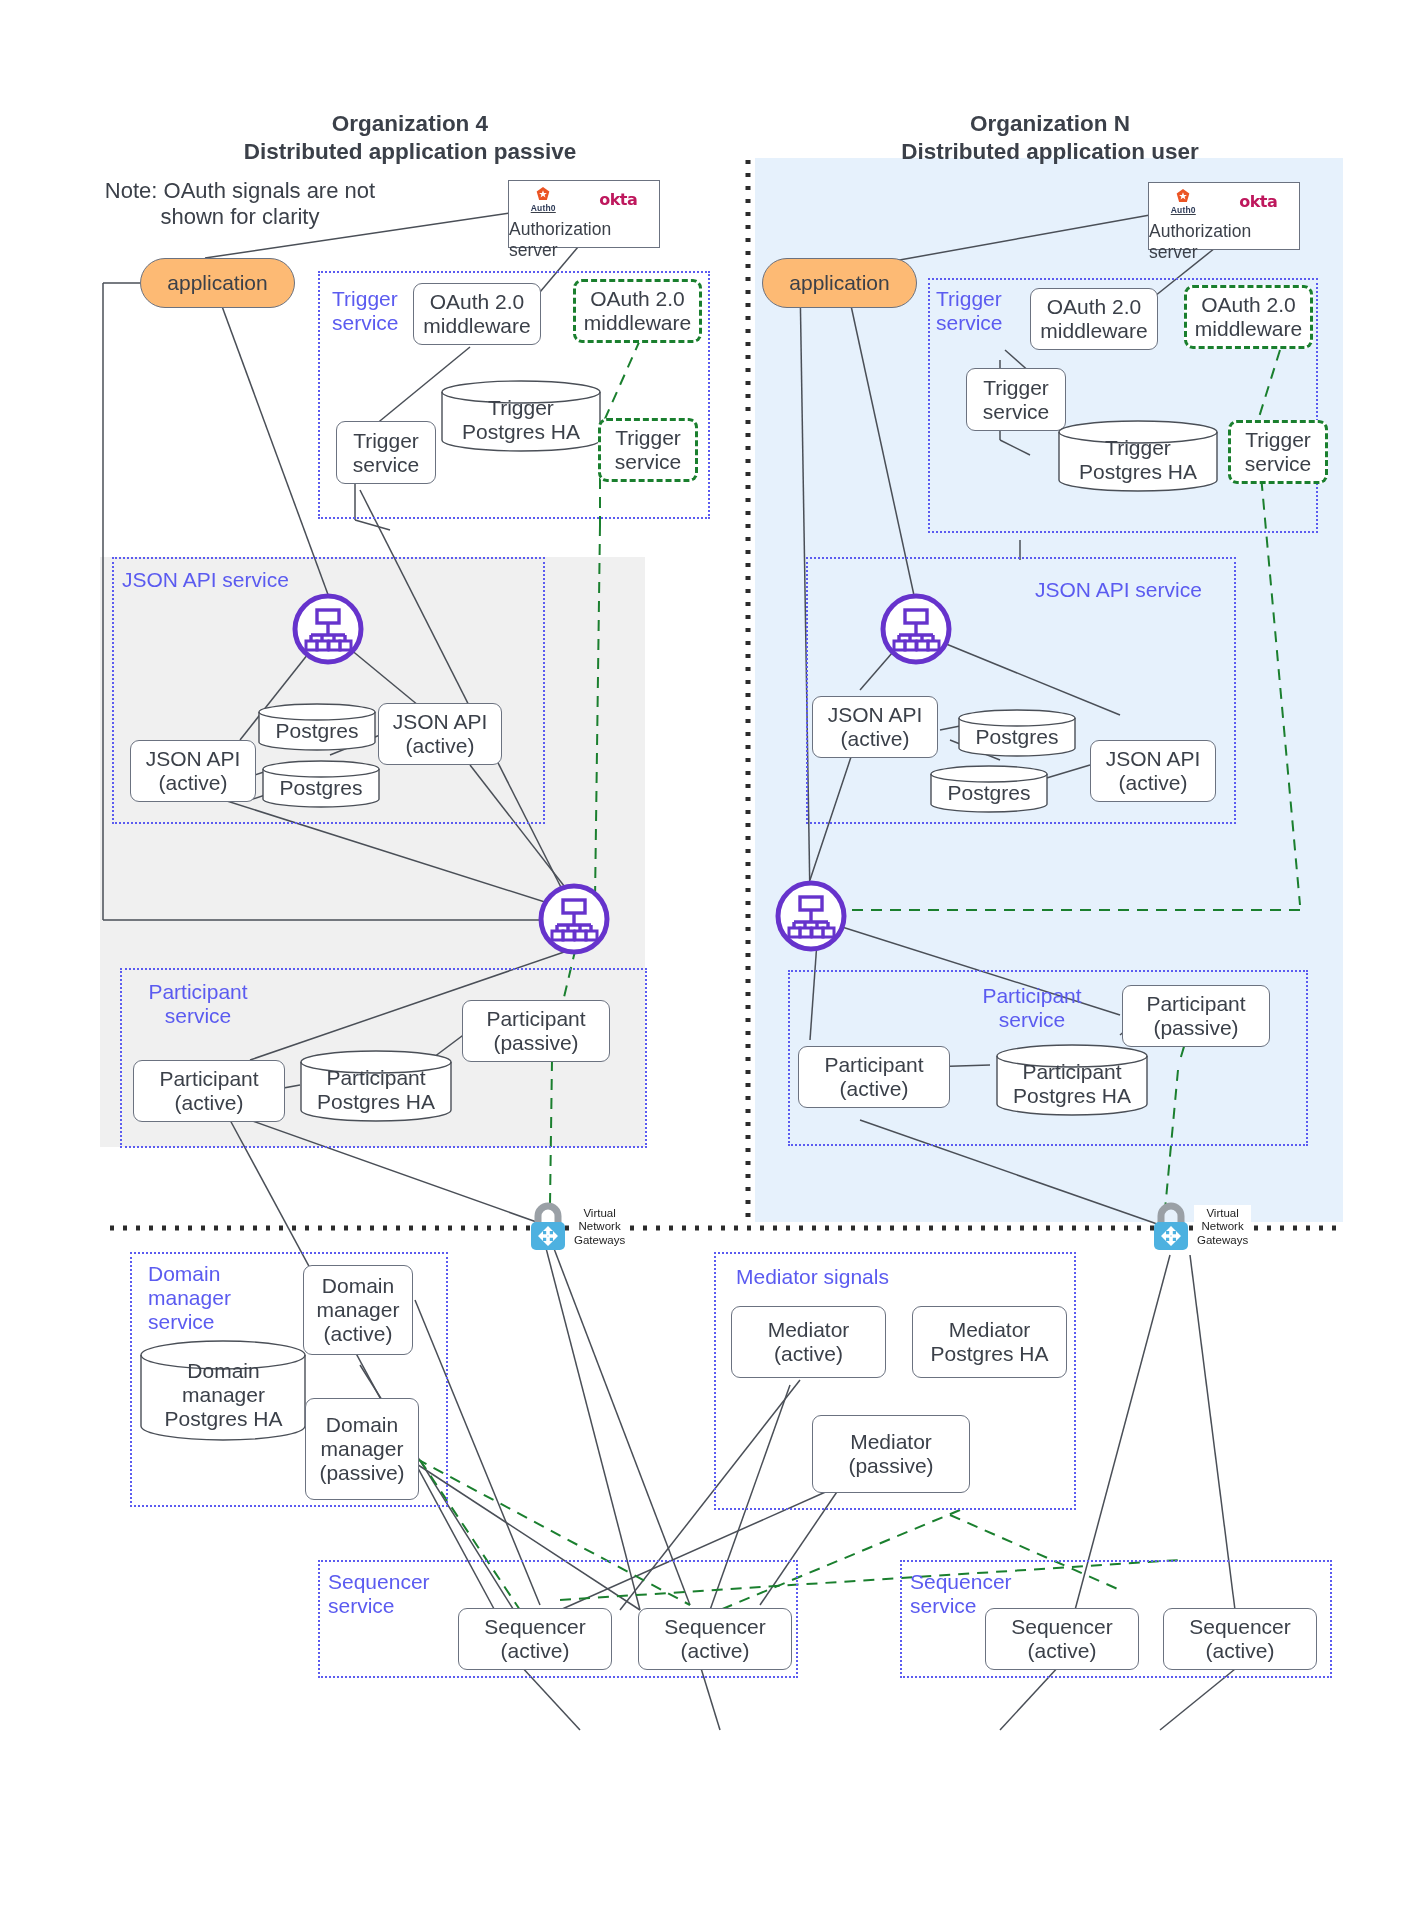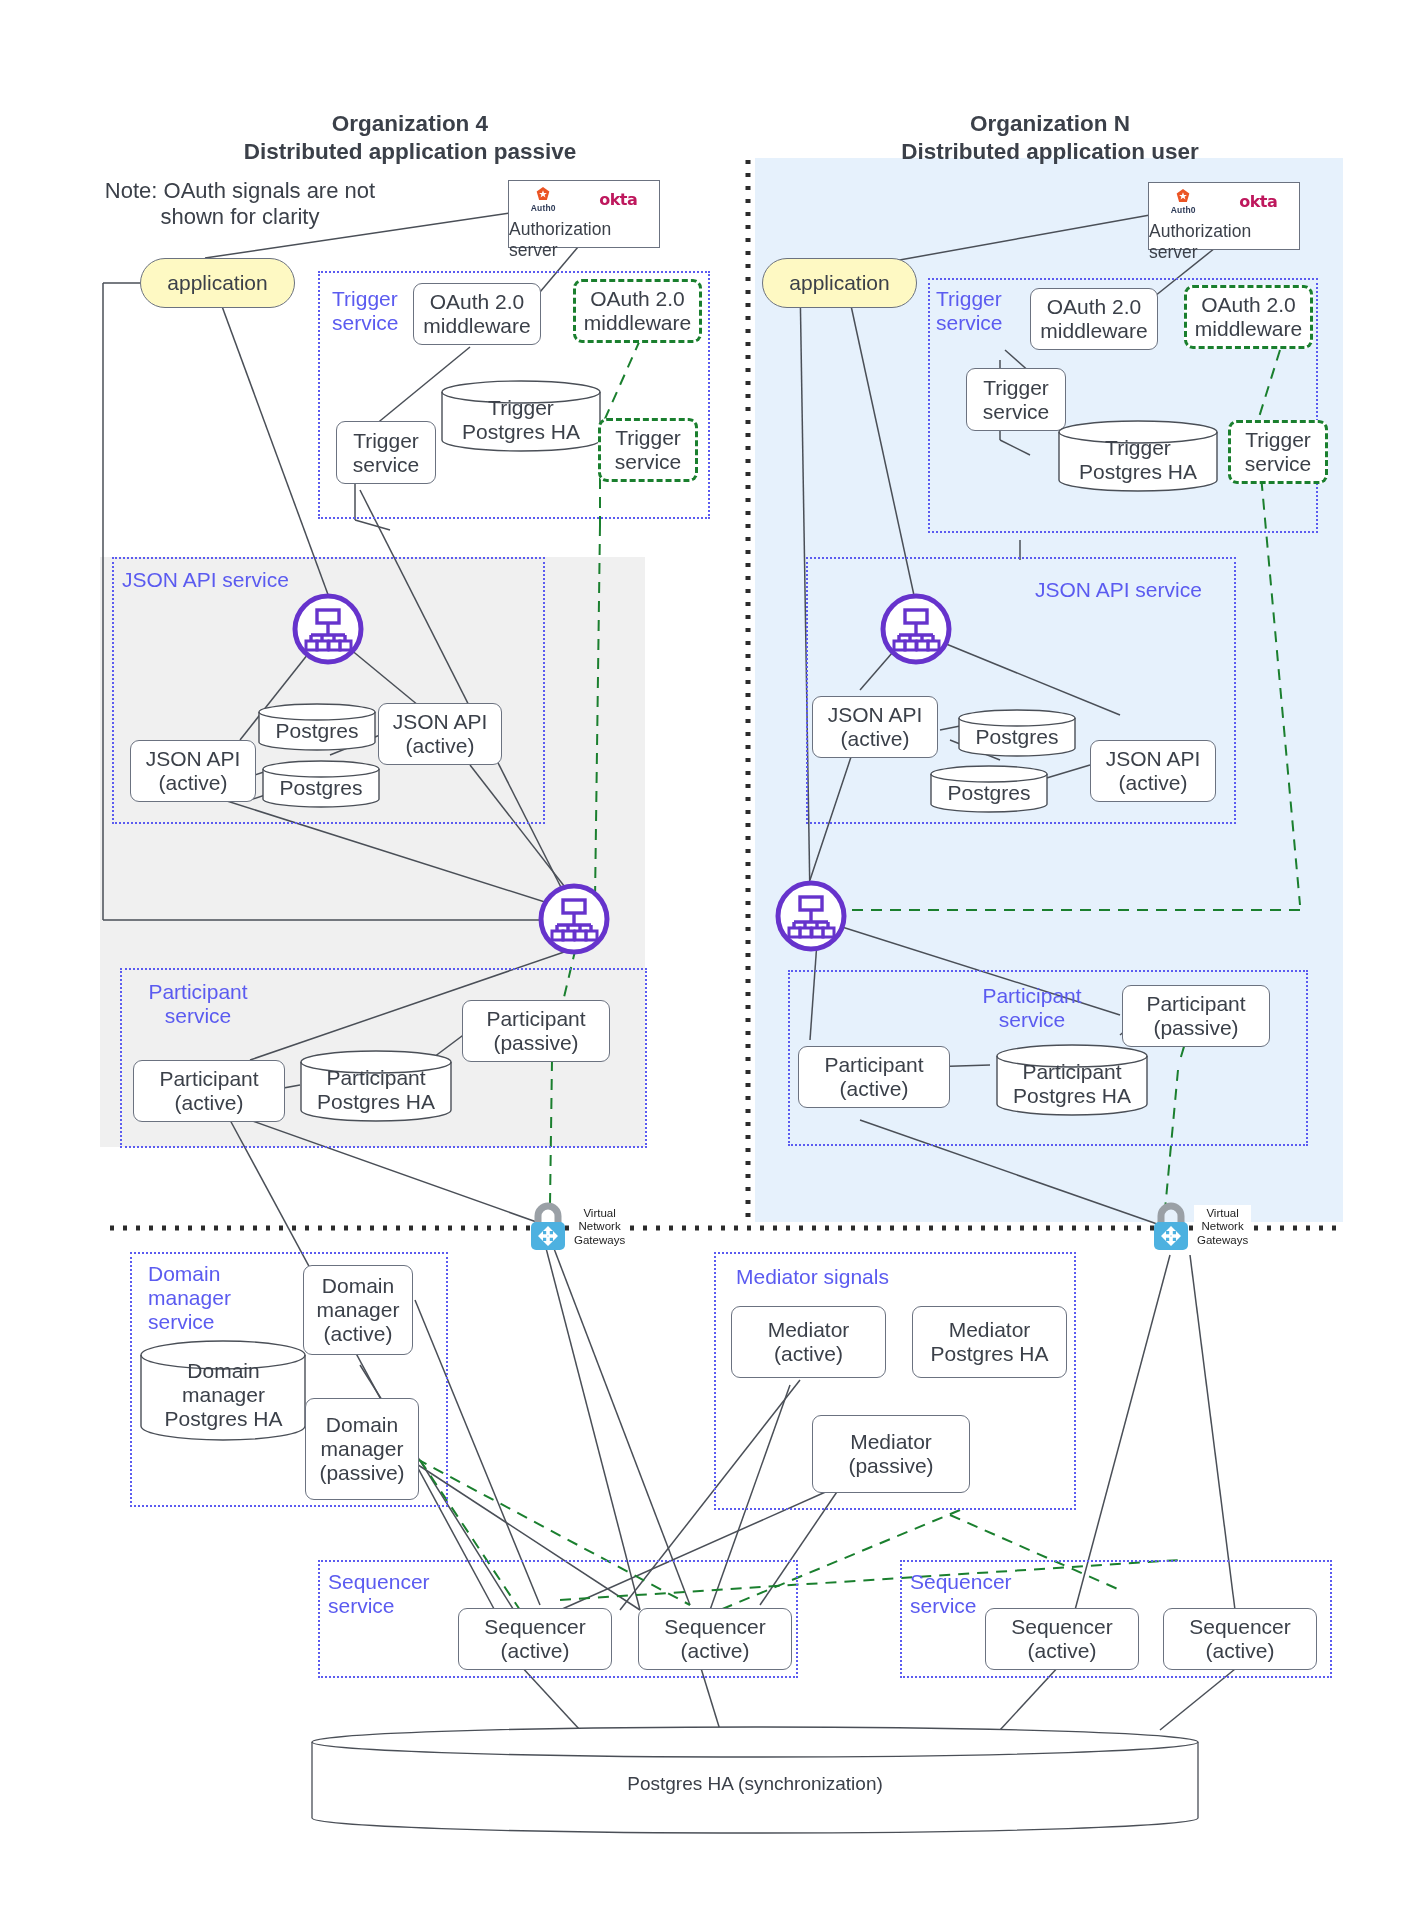--- a/index.html
+++ b/index.html
@@ -6,39 +6,39 @@
   body{width:1423px;height:1907px;position:relative;
        font-family:"Liberation Sans","DejaVu Sans",sans-serif;
        color:#3b4049;overflow:hidden;}
   #stage{position:absolute;inset:0;width:1423px;height:1907px;}
   svg.layer{position:absolute;left:0;top:0;width:1423px;height:1907px;pointer-events:none;}
   .node{position:absolute;box-sizing:border-box;display:flex;align-items:center;
         justify-content:center;text-align:center;line-height:1.14;
         background:#ffffff;color:#3b4049;}
   .rbox{border:1.4px solid #6b7280;border-radius:9px;font-size:21px;}
   .dashgreen{border:3px dashed #1a7f2e;border-radius:9px;background:#fff;font-size:21px;color:#3b4049;}
-  .pill{border:1.4px solid #6b7280;border-radius:999px;font-size:21px;background:#fef9c3;}
+  .pill{border:1.4px solid #6b7280;border-radius:999px;font-size:21px;background:#fdba74;}
   .grouplabel{position:absolute;color:#5b5bf0;font-size:21px;line-height:1.15;}
   .grouplabel.ctr{text-align:center;}
   .dottedgroup{position:absolute;box-sizing:border-box;border:2.6px dotted #5b5bf0;background:transparent;}
   .orgtitle{position:absolute;text-align:center;font-weight:bold;font-size:22.5px;
             color:#3b4049;line-height:1.25;}
   .note{position:absolute;text-align:center;font-size:22px;color:#3b4049;line-height:1.2;}
   .greyzone{position:absolute;background:#f0f0f0;}
   .bluezone{position:absolute;background:#e6f1fc;}
   .cyl{position:absolute;display:flex;align-items:center;justify-content:center;
        text-align:center;font-size:21px;line-height:1.14;color:#3b4049;}
   .cyl .cylsvg{position:absolute;left:0;top:0;width:100%;height:100%;}
   .cyl .cyltext{position:relative;z-index:2;padding-top:8px;}
   .lb{position:absolute;}
   .authbox{position:absolute;box-sizing:border-box;border:1.4px solid #6b7280;background:#fff;
            display:flex;flex-direction:column;align-items:center;}
   .authlogos{display:flex;align-items:center;justify-content:space-around;width:100%;
              margin-top:5px;height:28px;}
-  .auth0wrap{display:flex;flex-direction:column;align-items:center;}
+  .auth0wrap{display:flex;flex-direction:column;align-items:center;text-decoration:underline;}
   .auth0txt{font-size:8.5px;font-weight:bold;color:#2d3a57;letter-spacing:.2px;margin-top:1px;}
   .oktatxt{font-size:16px;font-weight:bold;color:#be185d;letter-spacing:-0.5px;
            font-family:"DejaVu Sans",sans-serif;}
   .authlabel{font-size:17.5px;color:#3b4049;margin-top:6px;}
   .vng{position:absolute;display:flex;align-items:center;gap:0;}
   .vngtext{font-size:11.5px;line-height:1.18;text-align:center;color:#1d1d1d;
            background:#fff;padding:2px 3px;}
   .dbcyltext{white-space:pre-line;}
 </style>
 </head>
@@ -471,21 +471,14 @@
 
   <div class="dottedgroup" style="left:900px;top:1560px;width:432px;height:118px;"></div>
   <div class="grouplabel" style="left:910px;top:1570px;width:130px;white-space:pre-line;">Sequencer
 service</div>
 
   <div class="rbox node" style="left:985px;top:1608px;width:154px;height:62px;white-space:pre-line;">Sequencer
 (active)</div>
   <div class="rbox node" style="left:1163px;top:1608px;width:154px;height:62px;white-space:pre-line;">Sequencer
 (active)</div>
 
-  <div class="cyl" style="left:310px;top:1726px;width:890px;height:108px;font-size:19px;">
-    <svg class="cylsvg" viewBox="0 0 890 108" preserveAspectRatio="none" aria-hidden="true">
-      <path d="M2,16 a443,15 0 0,1 886,0 v76 a443,15 0 0,1 -886,0 z" fill="#fff" stroke="#4a4f57" stroke-width="1.3"></path>
-      <path d="M2,16 a443,15 0 0,0 886,0" fill="none" stroke="#4a4f57" stroke-width="1.3"></path>
-    </svg>
-    <div class="cyltext">Postgres HA (synchronization)</div>
-  </div>
 
 </div>
 
 </body></html>

